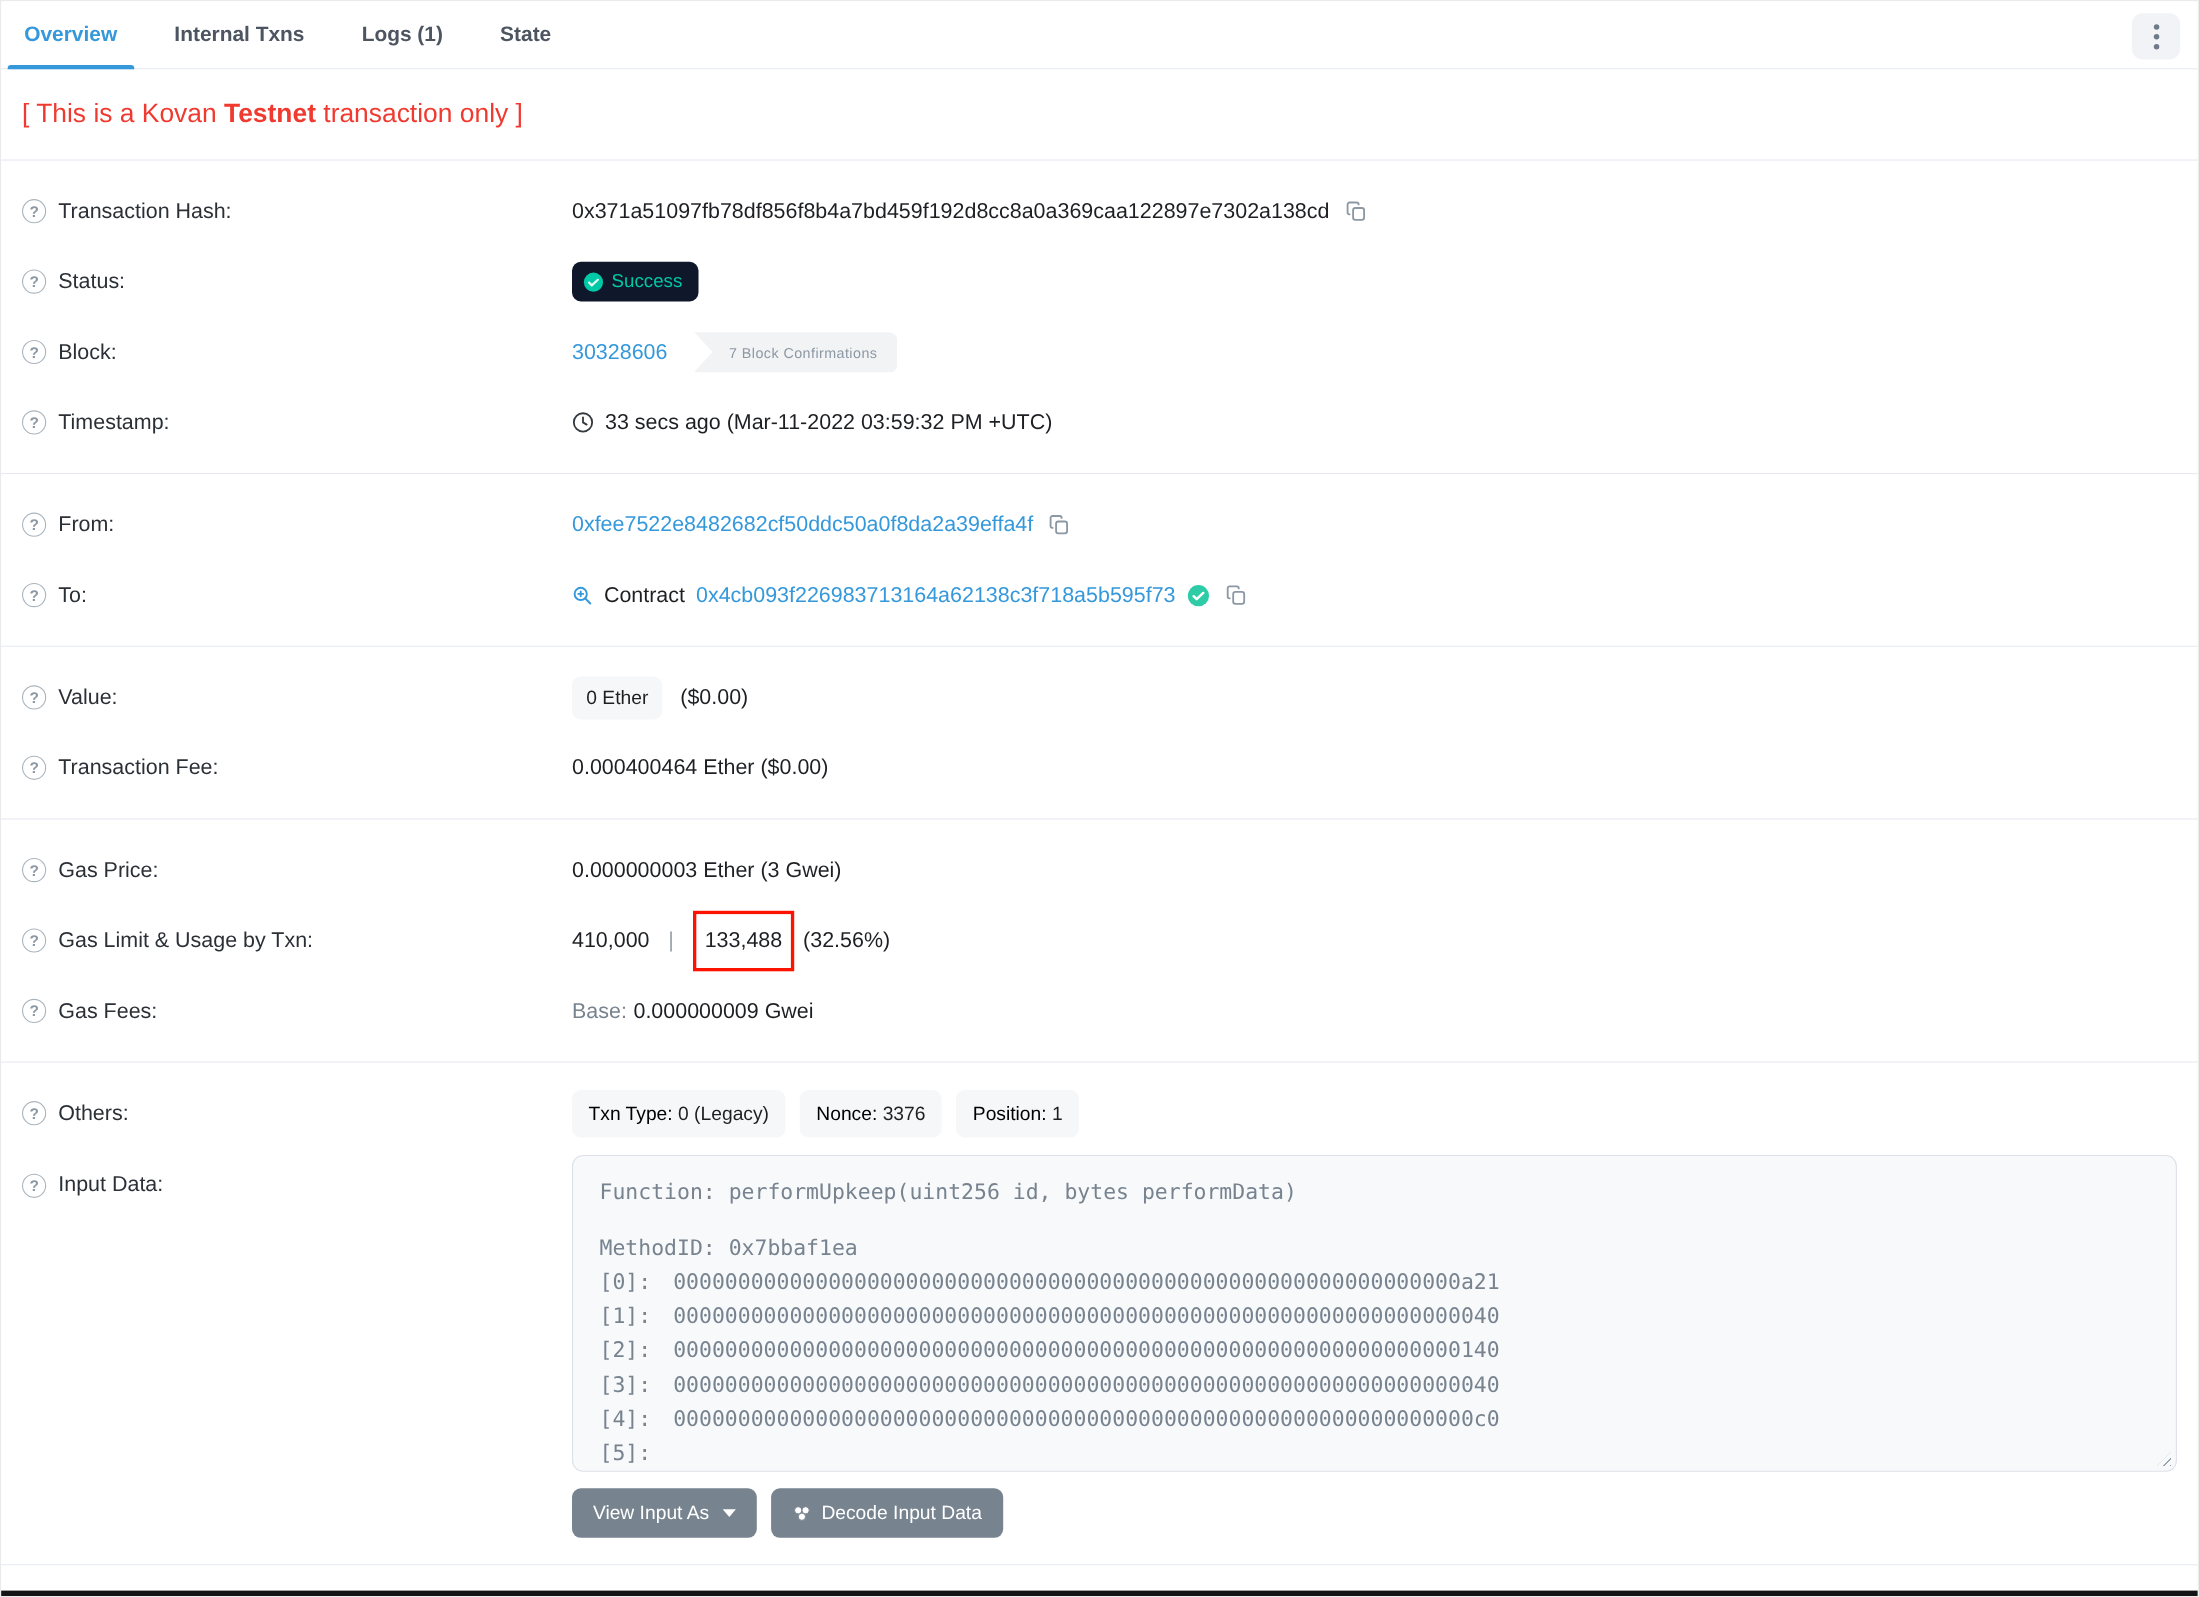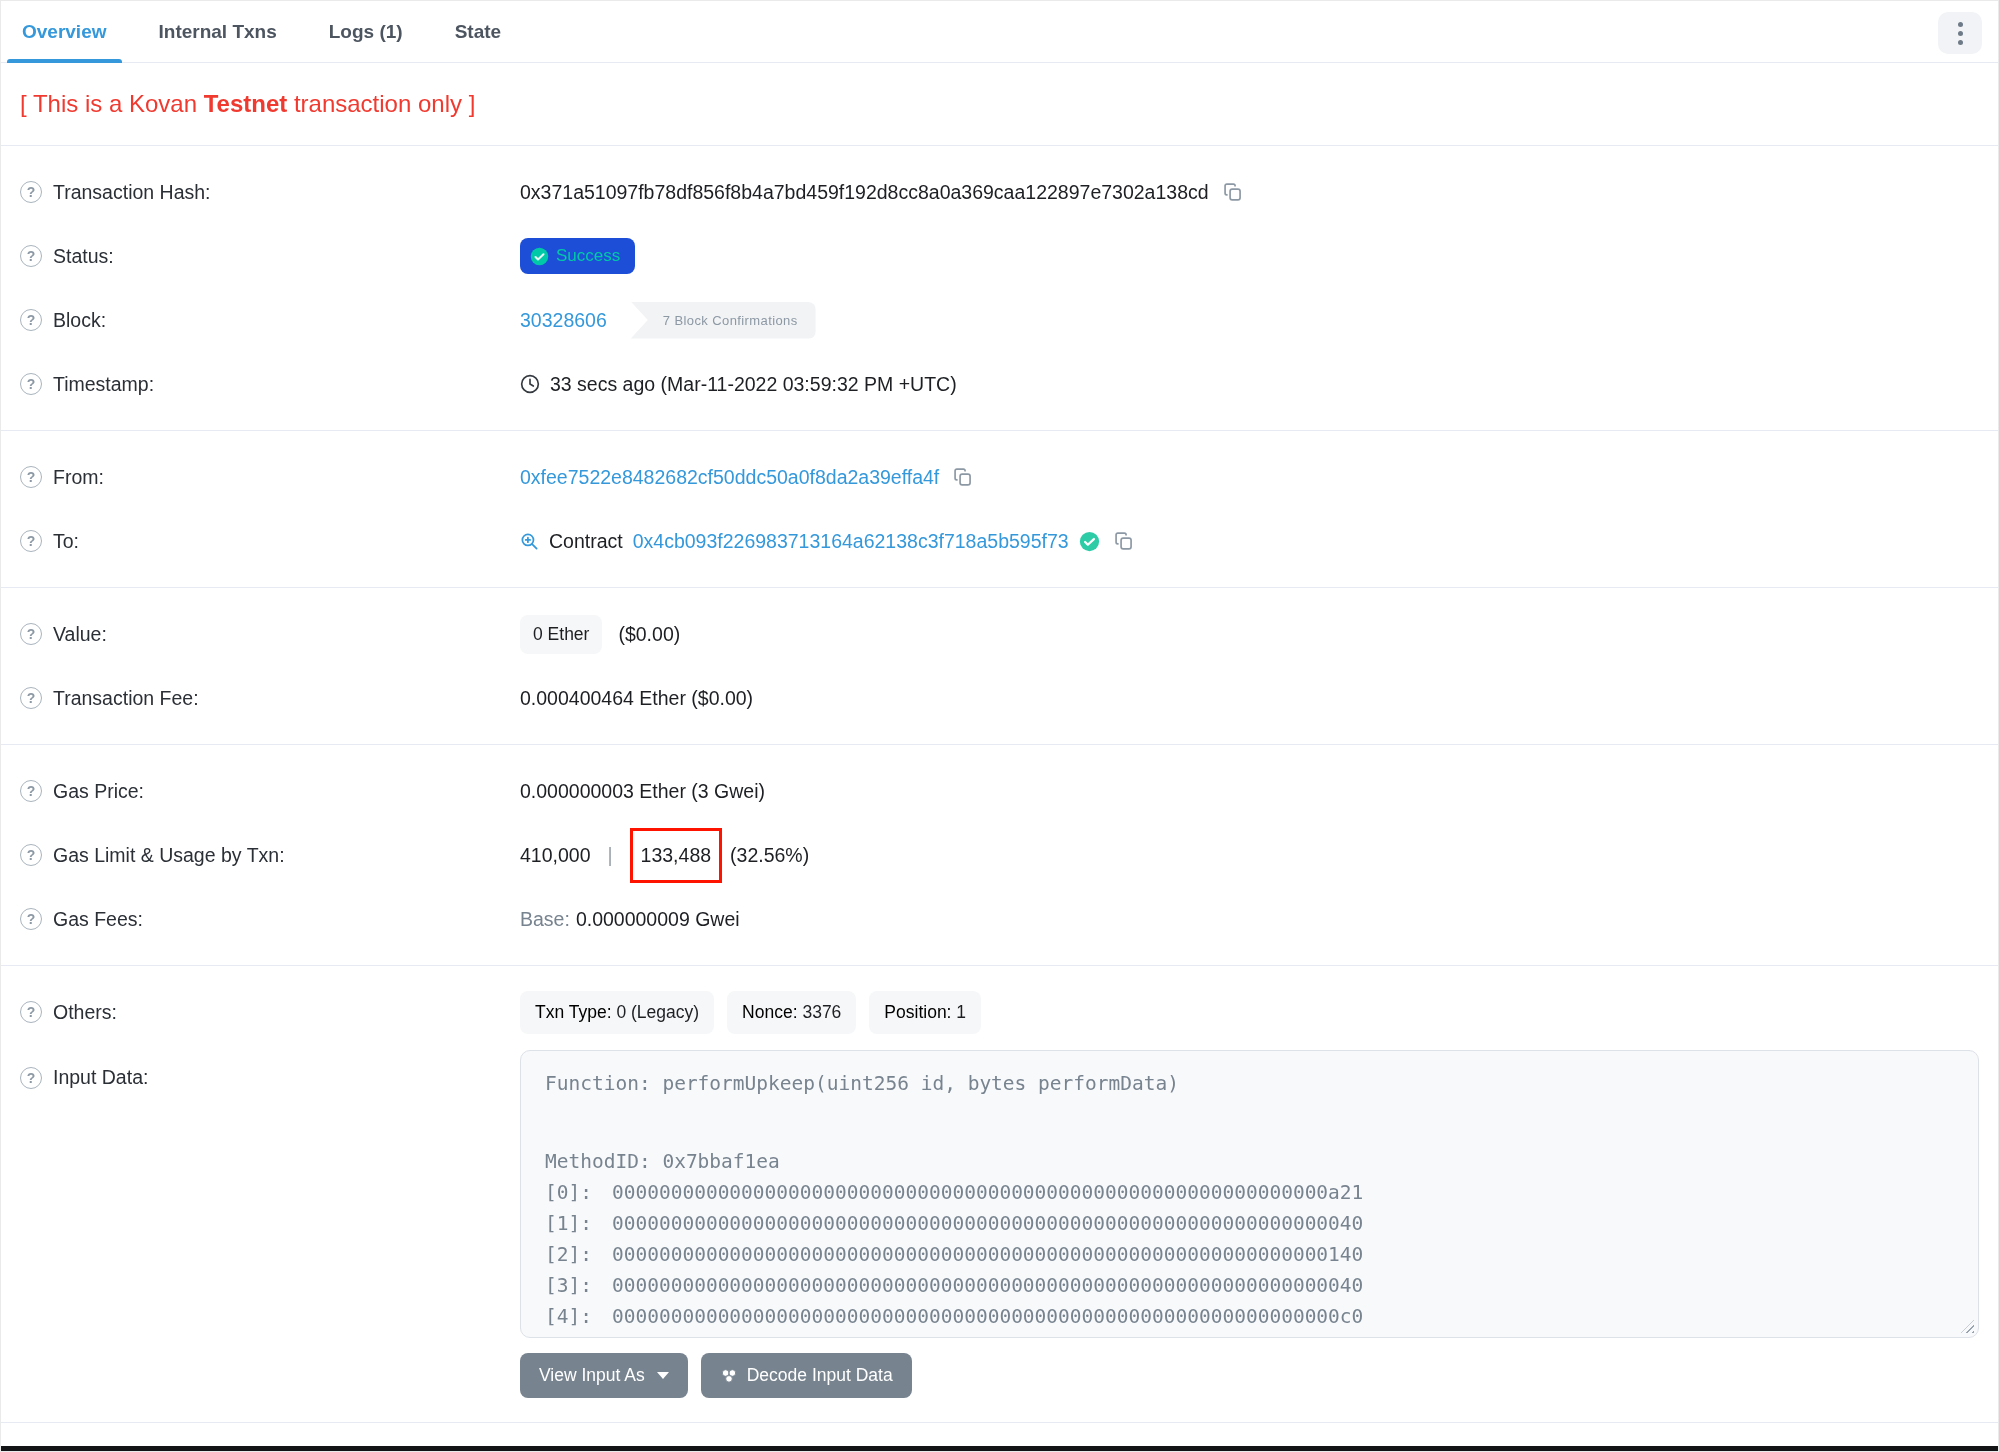--- a/index.html
+++ b/index.html
@@ -76,21 +76,21 @@
     min-width: 0;
   }
   .link { color: #3498db; text-decoration: none; cursor: pointer; }
   .icon { display:inline-flex; align-items:center; color:#8c98a4; }
   .icon.blue { color:#3498db; }
   .icon.dark { color:#343a40; }
   .copy-btn { cursor: pointer; color:#8c98a4; display:inline-flex; margin-left:4px; }
   
   .status-badge {
     display:inline-flex; align-items:center; gap:7px;
-    background:#1d4ed8; color:#00c9a7;
+    background:#0f172a; color:#00c9a7;
     font-size:17px; font-weight:500;
     border-radius:8px; padding:8px 15px 8px 10px;
   }
   
   .conf-badge {
     margin-left: 14px;
     background:#f2f3f5; color:#8c98a4;
     font-size:13px; letter-spacing:.4px;
     padding:11px 18px 11px 32px;
     border-radius:0 8px 8px 0;
@@ -125,21 +125,21 @@
     font-size: 19.5px; line-height: 31px;
     color: #77838f;
     cursor: text;
   }
   .input-box::after {
     content:""; position:absolute; right:4px; bottom:4px;
     width:13px; height:13px;
     background: repeating-linear-gradient(135deg, transparent 0 3px, #9aa4ae 3px 4.6px);
     clip-path: polygon(100% 0, 100% 100%, 0 100%);
   }
-  .mono-gap { margin-top: 47px; }
+  .mono-gap { margin-top: 20px; }
   .mono-row { display: flex; gap: 20px; white-space: pre; }
   .btn-row { display:flex; gap:13px; margin-top:15px; }
   .btn {
     display:inline-flex; align-items:center; gap:9px;
     background:#77838f; color:#fff;
     font-size:17.5px; font-weight:500;
     border:none; border-radius:8px;
     height:45px; padding:0 19px;
     cursor:pointer; font-family:inherit;text-align:right;
   }

